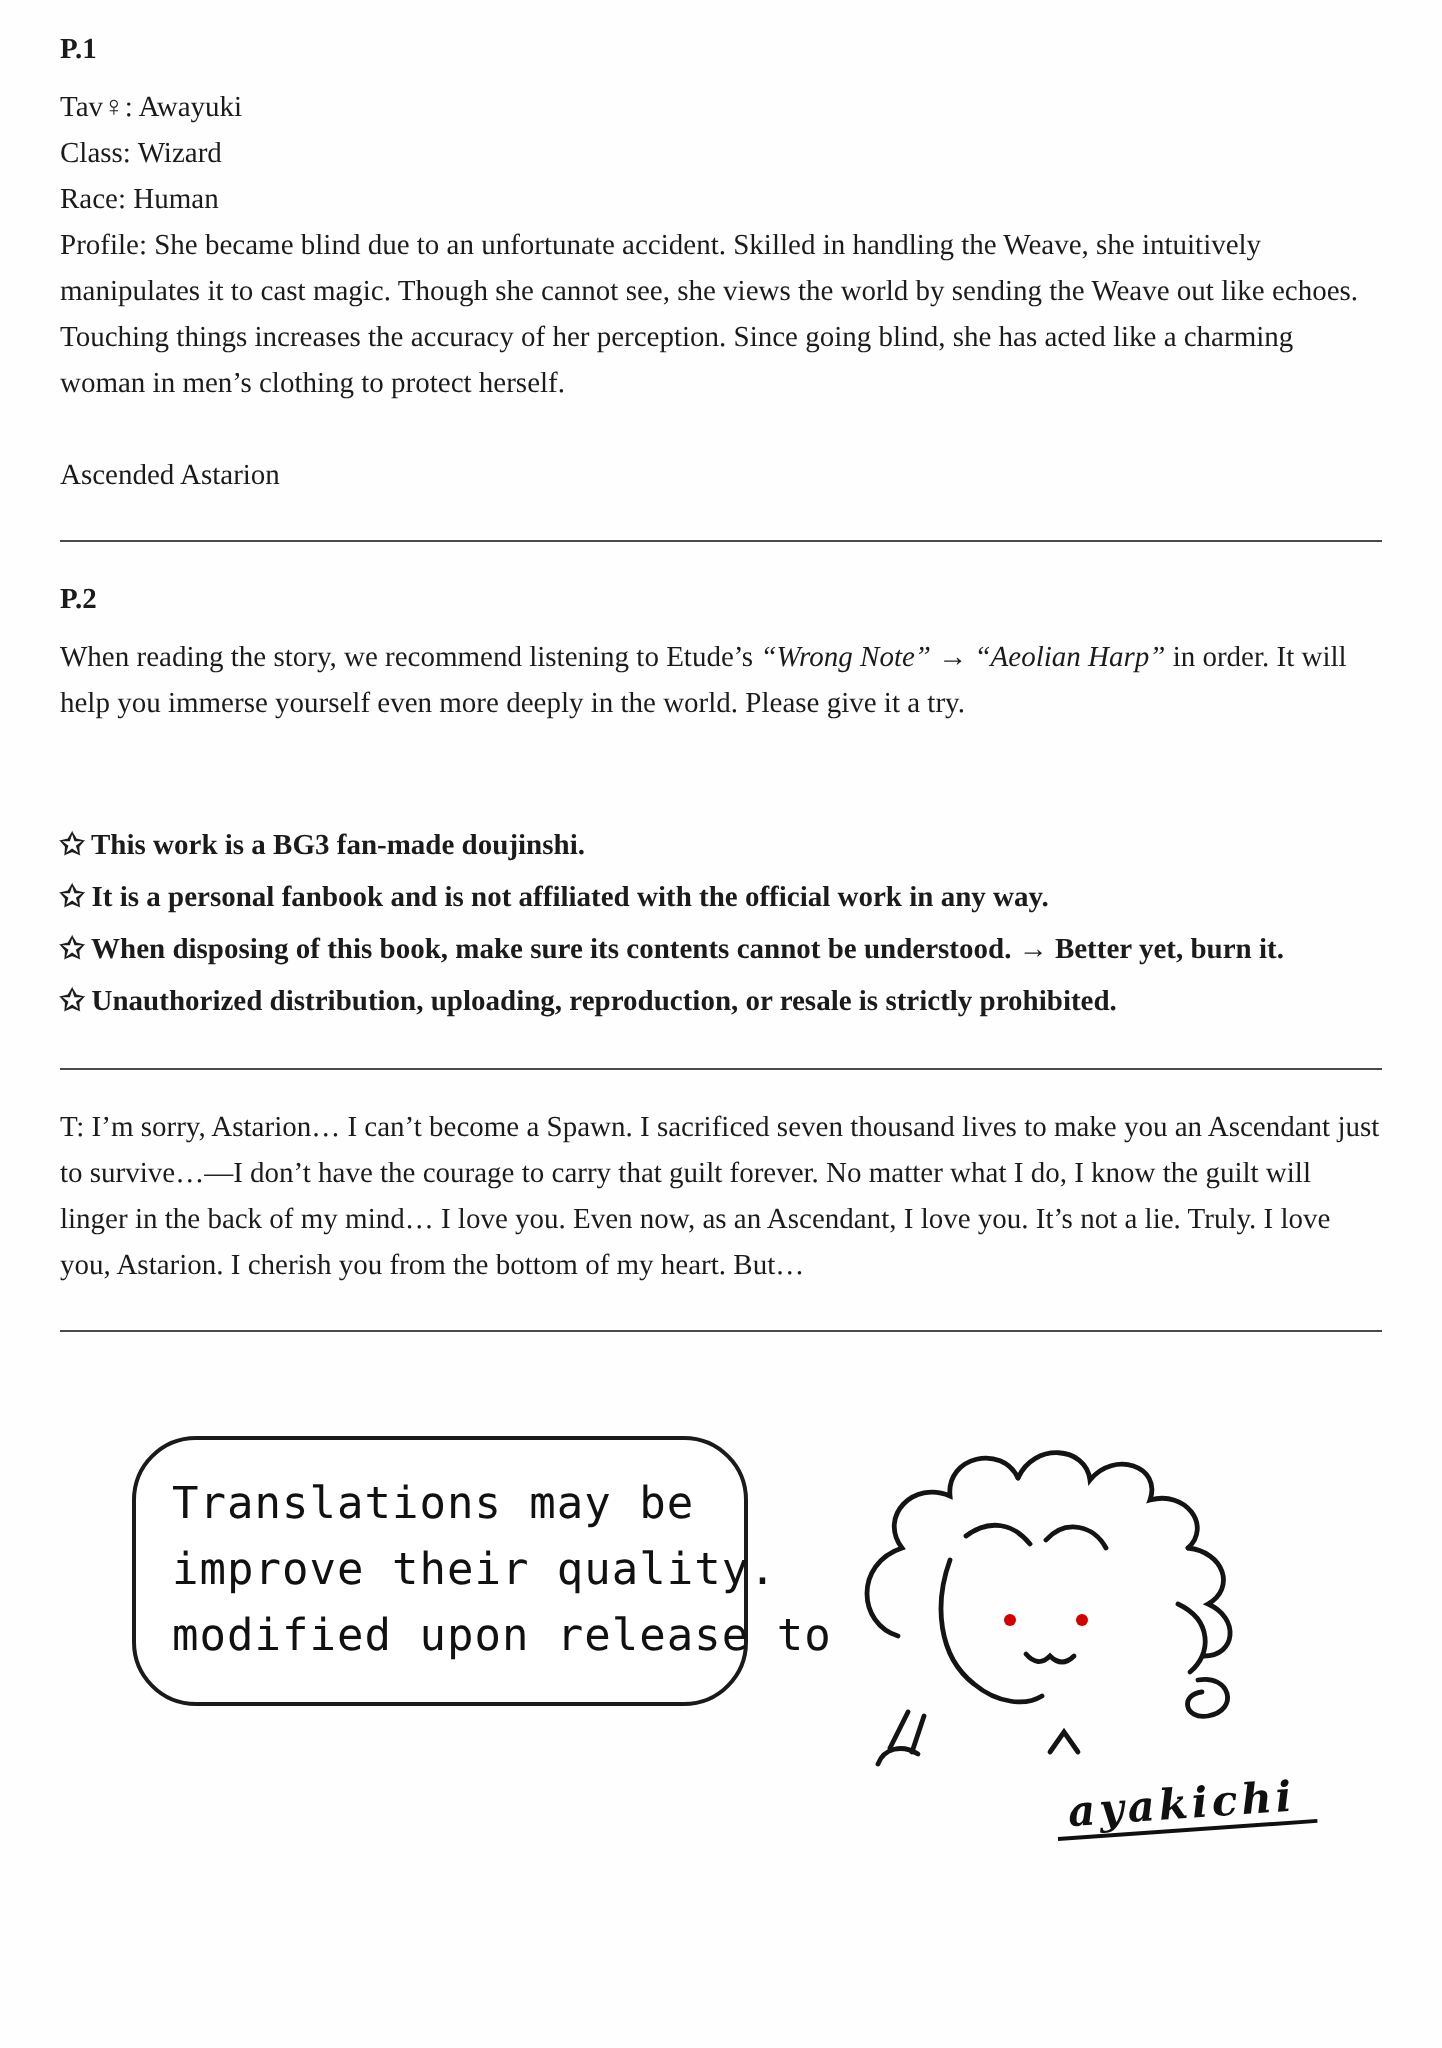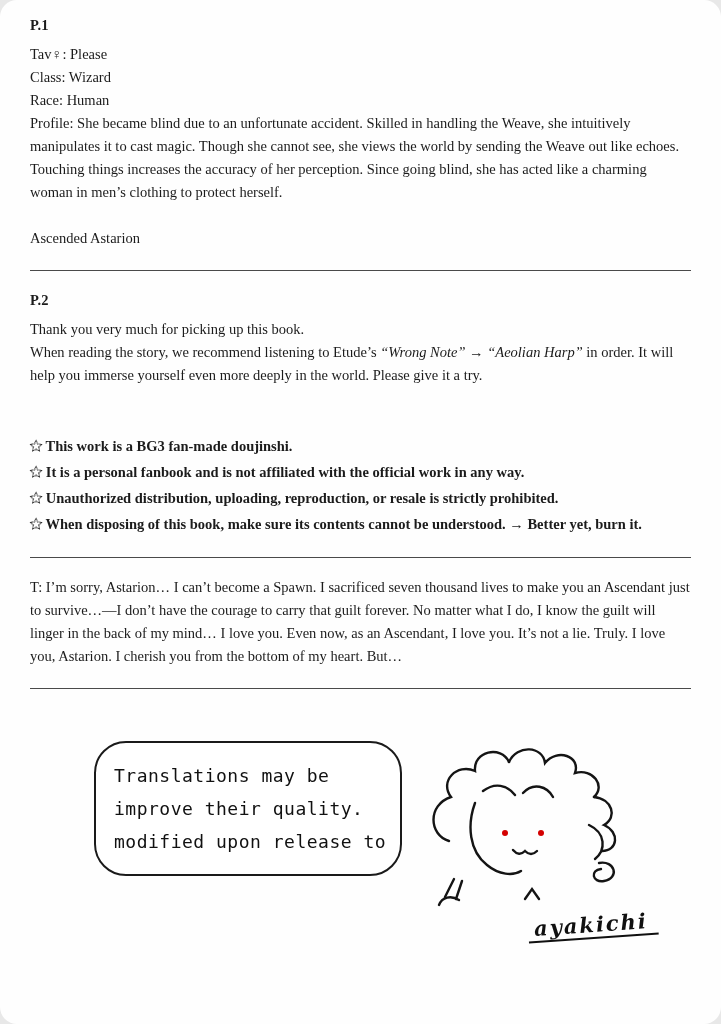--- a/index.html
+++ b/index.html
@@ -8,83 +8,80 @@
     width:721px;height:1024px;
     margin:0 auto;
     background:#fefefe;
     color:#1b1b1b;
     font-family:"Liberation Serif","DejaVu Serif",serif;
     font-size:14.5px;
     line-height:23px;
     box-sizing:border-box;
     padding:14px 30px 0 30px;
     overflow:hidden;
-    border-radius:17px;
   }
   p{margin:0;}
   .sec-heading{font-weight:bold;margin:0 0 6px 0;}
   .gap{height:23px;}
   hr.divider{border:0;border-top:1px solid #4a4a4a;margin:20px 0 18px 0;}
   .disclaimer-list p{line-height:26px;font-weight:bold;}
   em.song{font-style:italic;}
   .footer{position:relative;height:240px;}
   .bubble{
     position:absolute;left:36px;top:34px;
     width:268px;
     border:2.5px solid #1a1a1a;
     border-radius:32px;
     background:#fff;
     padding:16px 18px;
     font-family:"DejaVu Sans Mono","Liberation Mono",monospace;
-    font-size:18px;line-height:33px;
+    font-size:22px;line-height:33px;
     color:#111;
     letter-spacing:0.5px;
     white-space:nowrap;
-    margin-left:28px;
   }
   .doodle-wrap{position:absolute;left:378px;top:22px;width:252px;height:188px;}
   .signature{
     position:absolute;left:498px;top:206px;
     font-family:"DejaVu Serif",serif;
     font-style:italic;font-weight:bold;
     font-size:21px;letter-spacing:2px;
     color:#101010;
     border-bottom:2px solid #101010;
     padding:0 10px 1px 6px;
     transform:rotate(-4deg);
   }
 </style>
 </head>
 <body>
 
 <div class="page">
 
   <section>
     <p class="sec-heading">P.1</p>
-    <p>Tav♀: Please</p>
+    <p>Tav♀: Awayuki</p>
     <p>Class: Wizard</p>
     <p>Race: Human</p>
     <p>Profile: She became blind due to an unfortunate accident. Skilled in handling the Weave, she intuitively manipulates it to cast magic. Though she cannot see, she views the world by sending the Weave out like echoes. Touching things increases the accuracy of her perception. Since going blind, she has acted like a charming woman in men’s clothing to protect herself.</p>
     <div class="gap"></div>
     <p>Ascended Astarion</p>
   </section>
 
   <hr class="divider">
 
   <section>
     <p class="sec-heading">P.2</p>
-    <p>Thank you very much for picking up this book.</p>
     <p><span>When reading the story, we recommend listening to Etude’s </span><em class="song">“Wrong Note”</em><span> → </span><em class="song">“Aeolian Harp”</em><span> in order. It will help you immerse yourself even more deeply in the world. Please give it a try.</span></p>
     <div class="gap"></div>
     <div class="gap"></div>
     <div class="disclaimer-list">
       <p>✩ This work is a BG3 fan-made doujinshi.</p>
       <p>✩ It is a personal fanbook and is not affiliated with the official work in any way.</p>
+      <p>✩ When disposing of this book, make sure its contents cannot be understood. → Better yet, burn it.</p>
       <p>✩ Unauthorized distribution, uploading, reproduction, or resale is strictly prohibited.</p>
-      <p>✩ When disposing of this book, make sure its contents cannot be understood. → Better yet, burn it.</p>
     </div>
   </section>
 
   <hr class="divider">
 
   <section>
     <p>T: I’m sorry, Astarion… I can’t become a Spawn. I sacrificed seven thousand lives to make you an Ascendant just to survive…—I don’t have the courage to carry that guilt forever. No matter what I do, I know the guilt will linger in the back of my mind… I love you. Even now, as an Ascendant, I love you. It’s not a lie. Truly. I love you, Astarion. I cherish you from the bottom of my heart. But…</p>
   </section>
 
   <hr class="divider">

